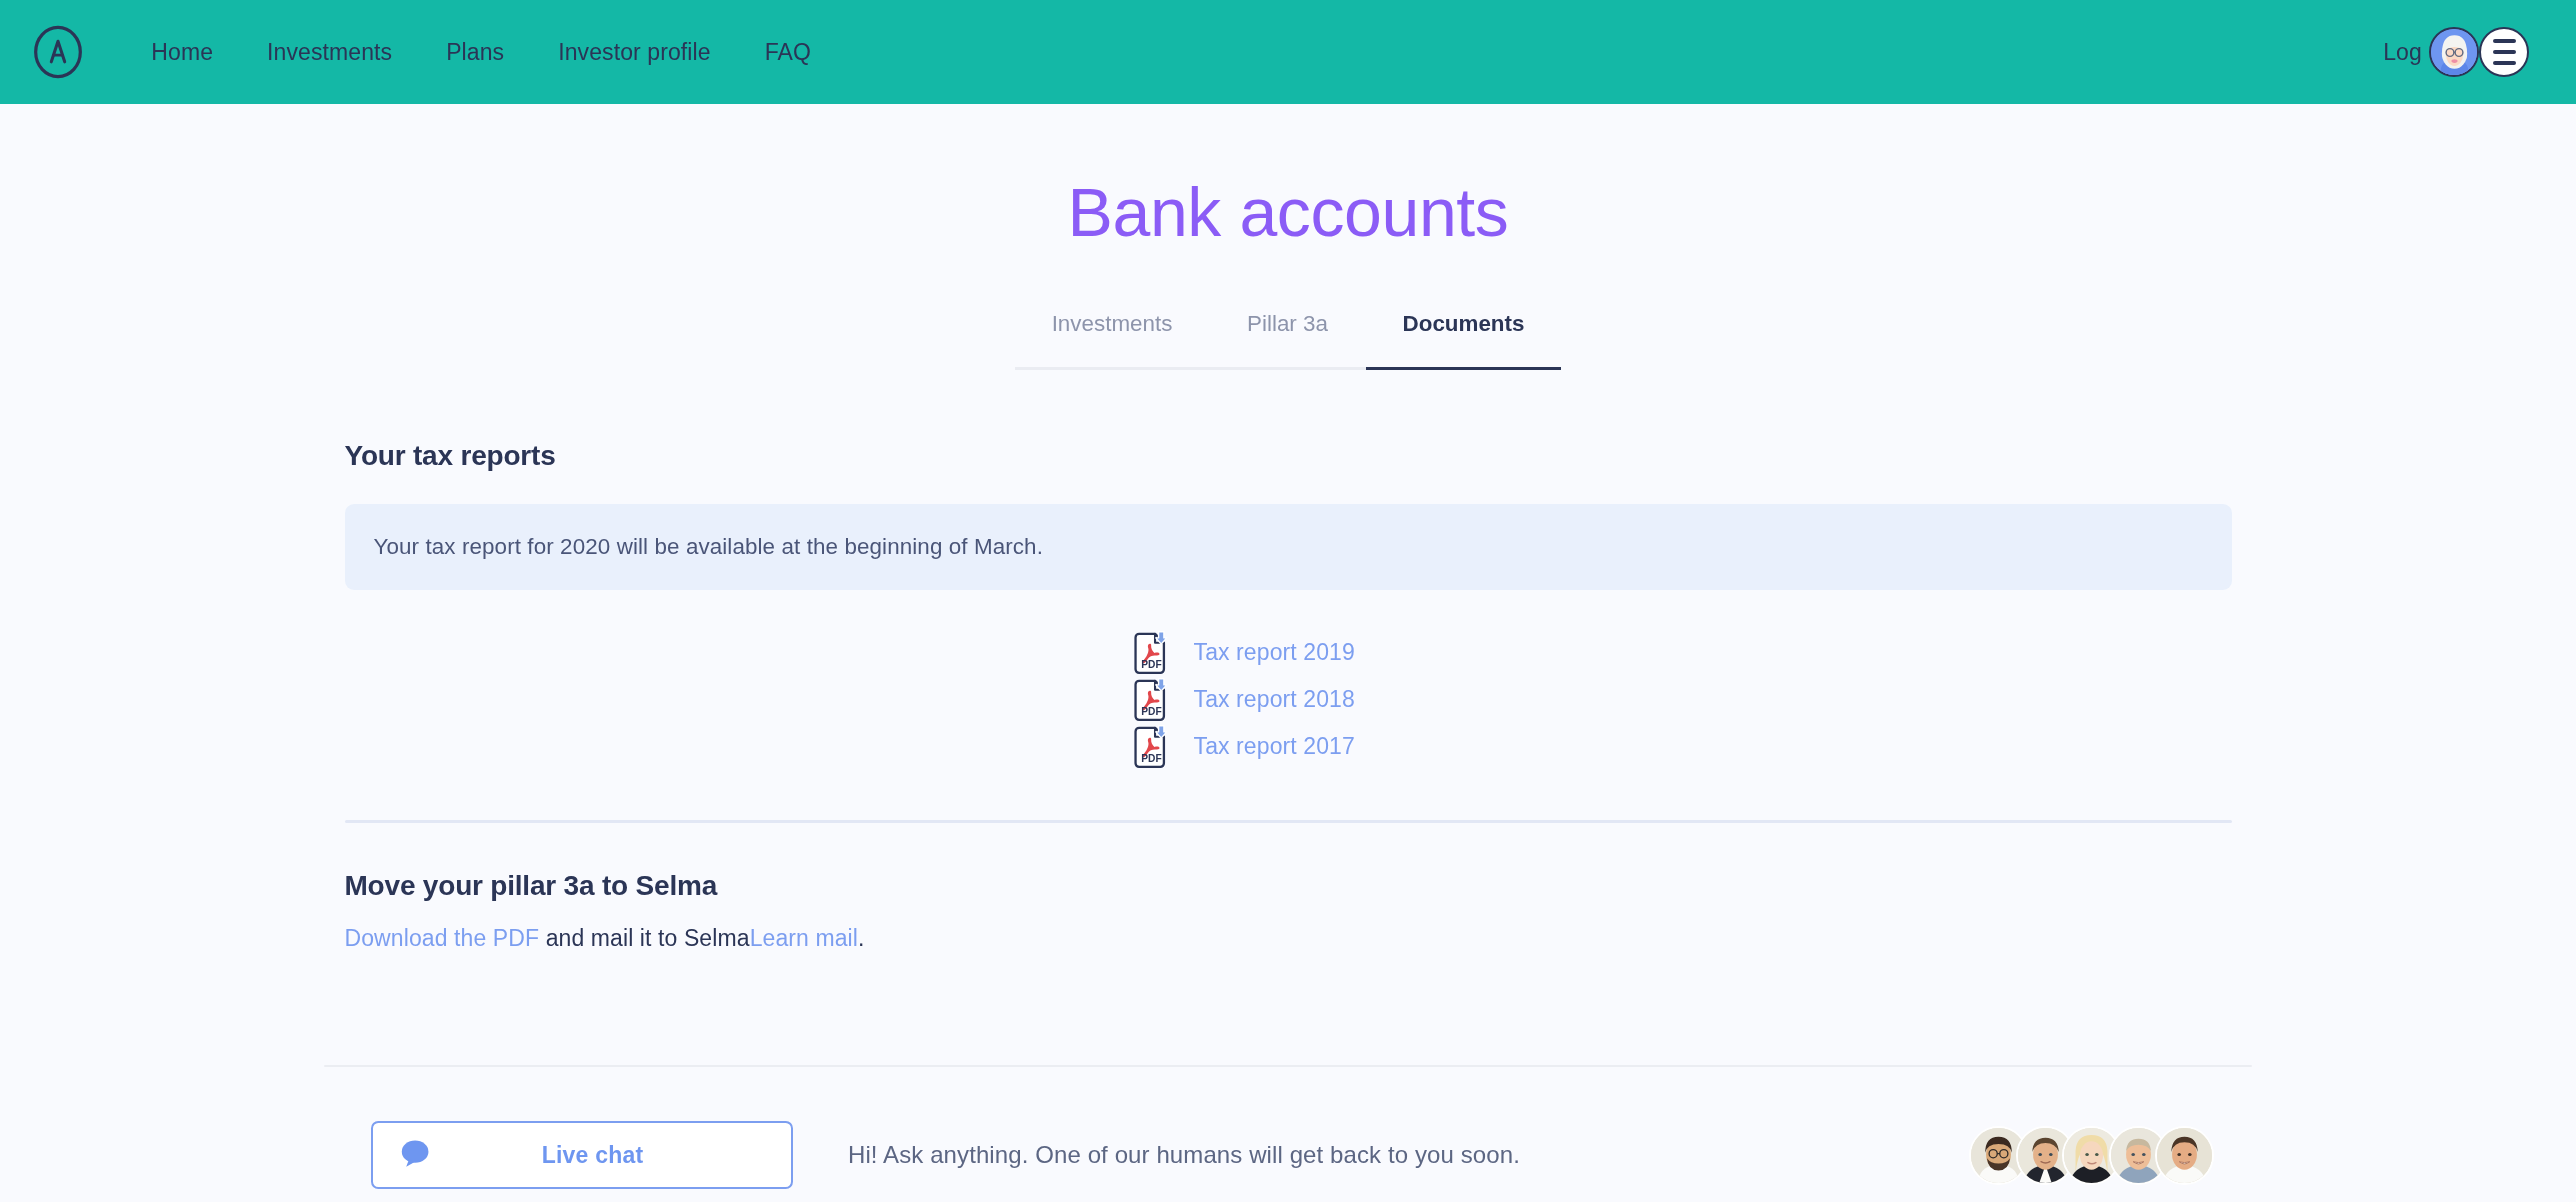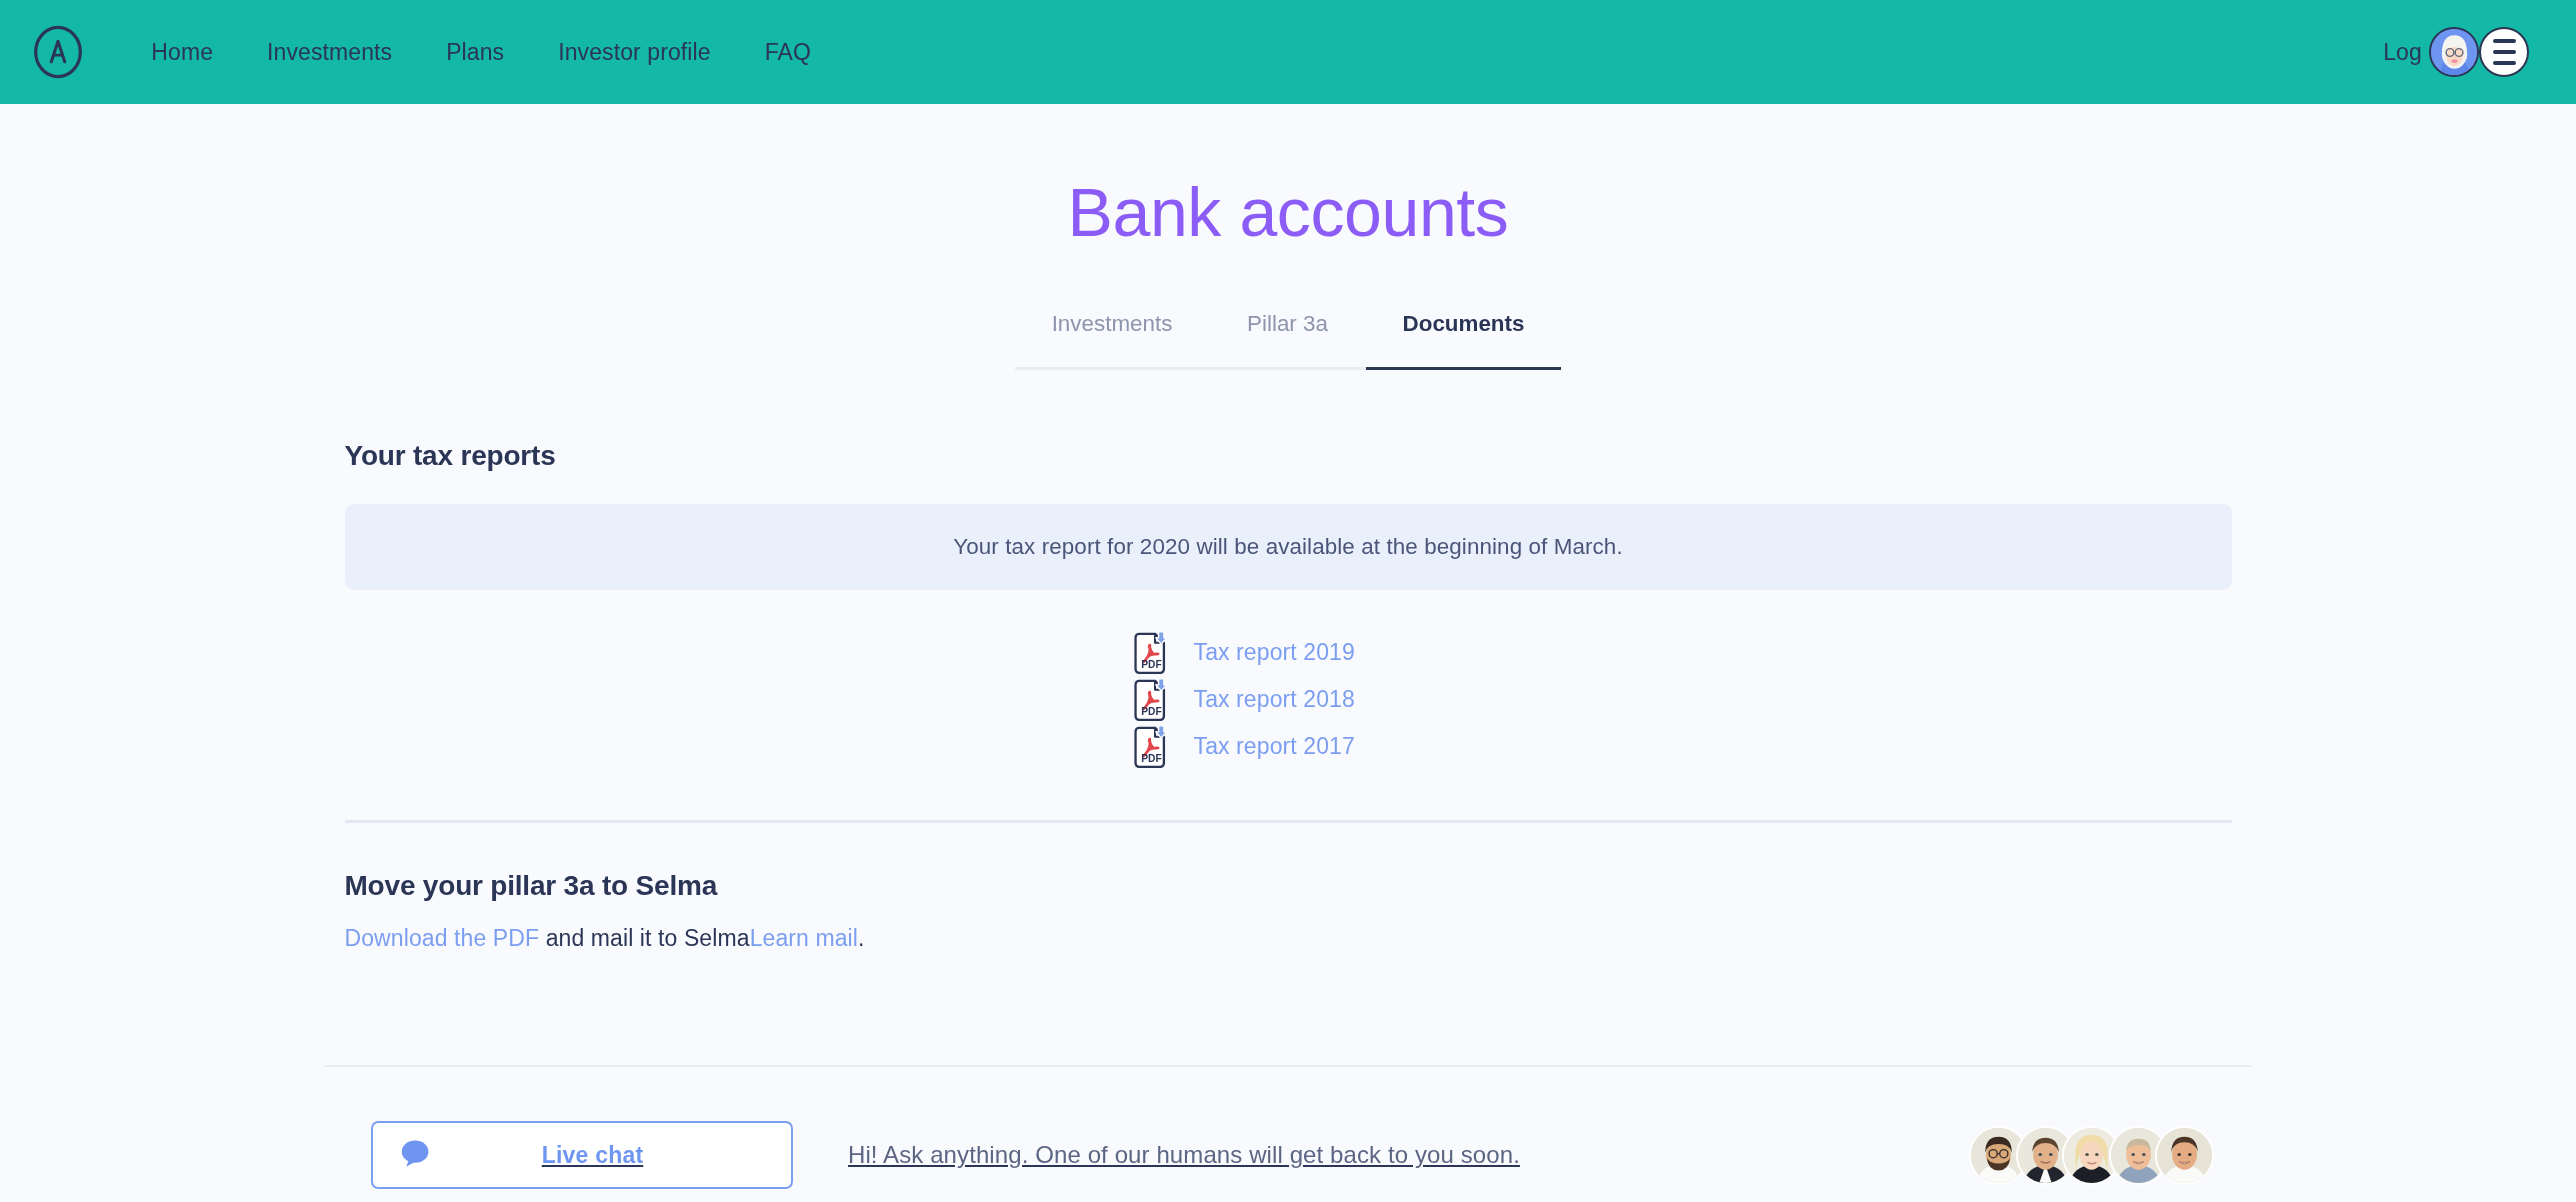--- a/index.html
+++ b/index.html
@@ -163,21 +163,20 @@
   }
 
   .info-banner {
     margin-top: 32px;
     background: #E9F0FC;
     border-radius: 9px;
     height: 86px;
     display: flex;
     align-items: center;
     padding: 0 29px;
-    justify-content: center;
   }
   .info-banner-text {
     font-size: 22.4px;
     color: #4A5578;
     letter-spacing: 0.1px;
   }
 
   .doc-list {
     margin-top: 39px;
     display: flex;
@@ -217,21 +216,20 @@
     color: #7C9EF0;
     text-decoration: none;
     cursor: pointer;
   }
 
   
   .footer-wrap {
     width: 1928px;
     margin: 0 auto;
     margin-top: 109px;
-    text-decoration: underline;
   }
   .footer-divider {
     height: 2.7px;
     background: #EBEDF2;
     border-radius: 1.8px;
   }
   .footer-row {
     display: flex;
     align-items: center;
     padding-top: 54px;

